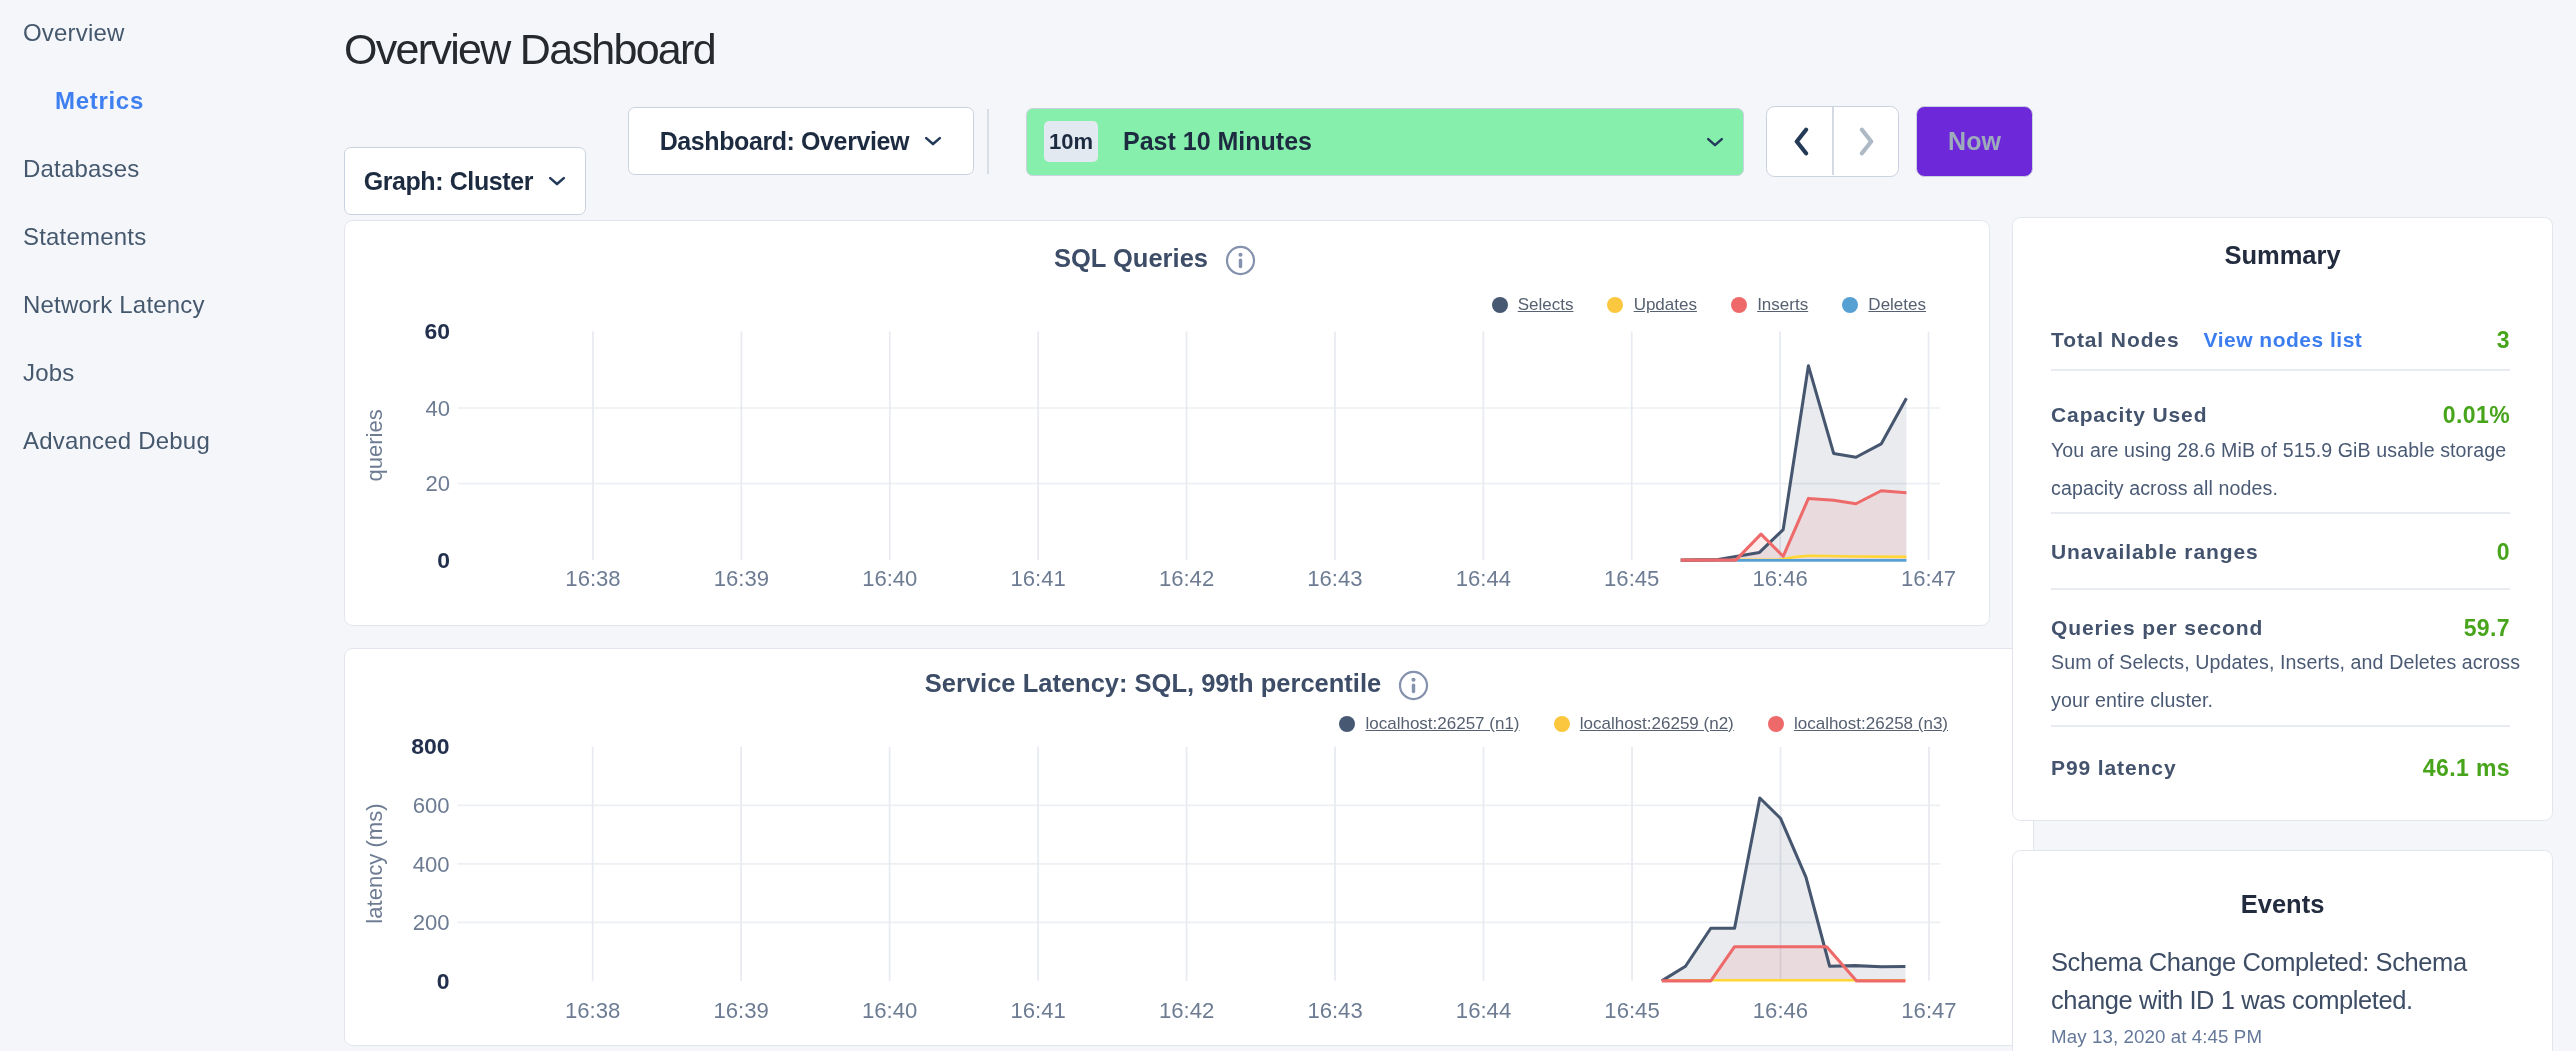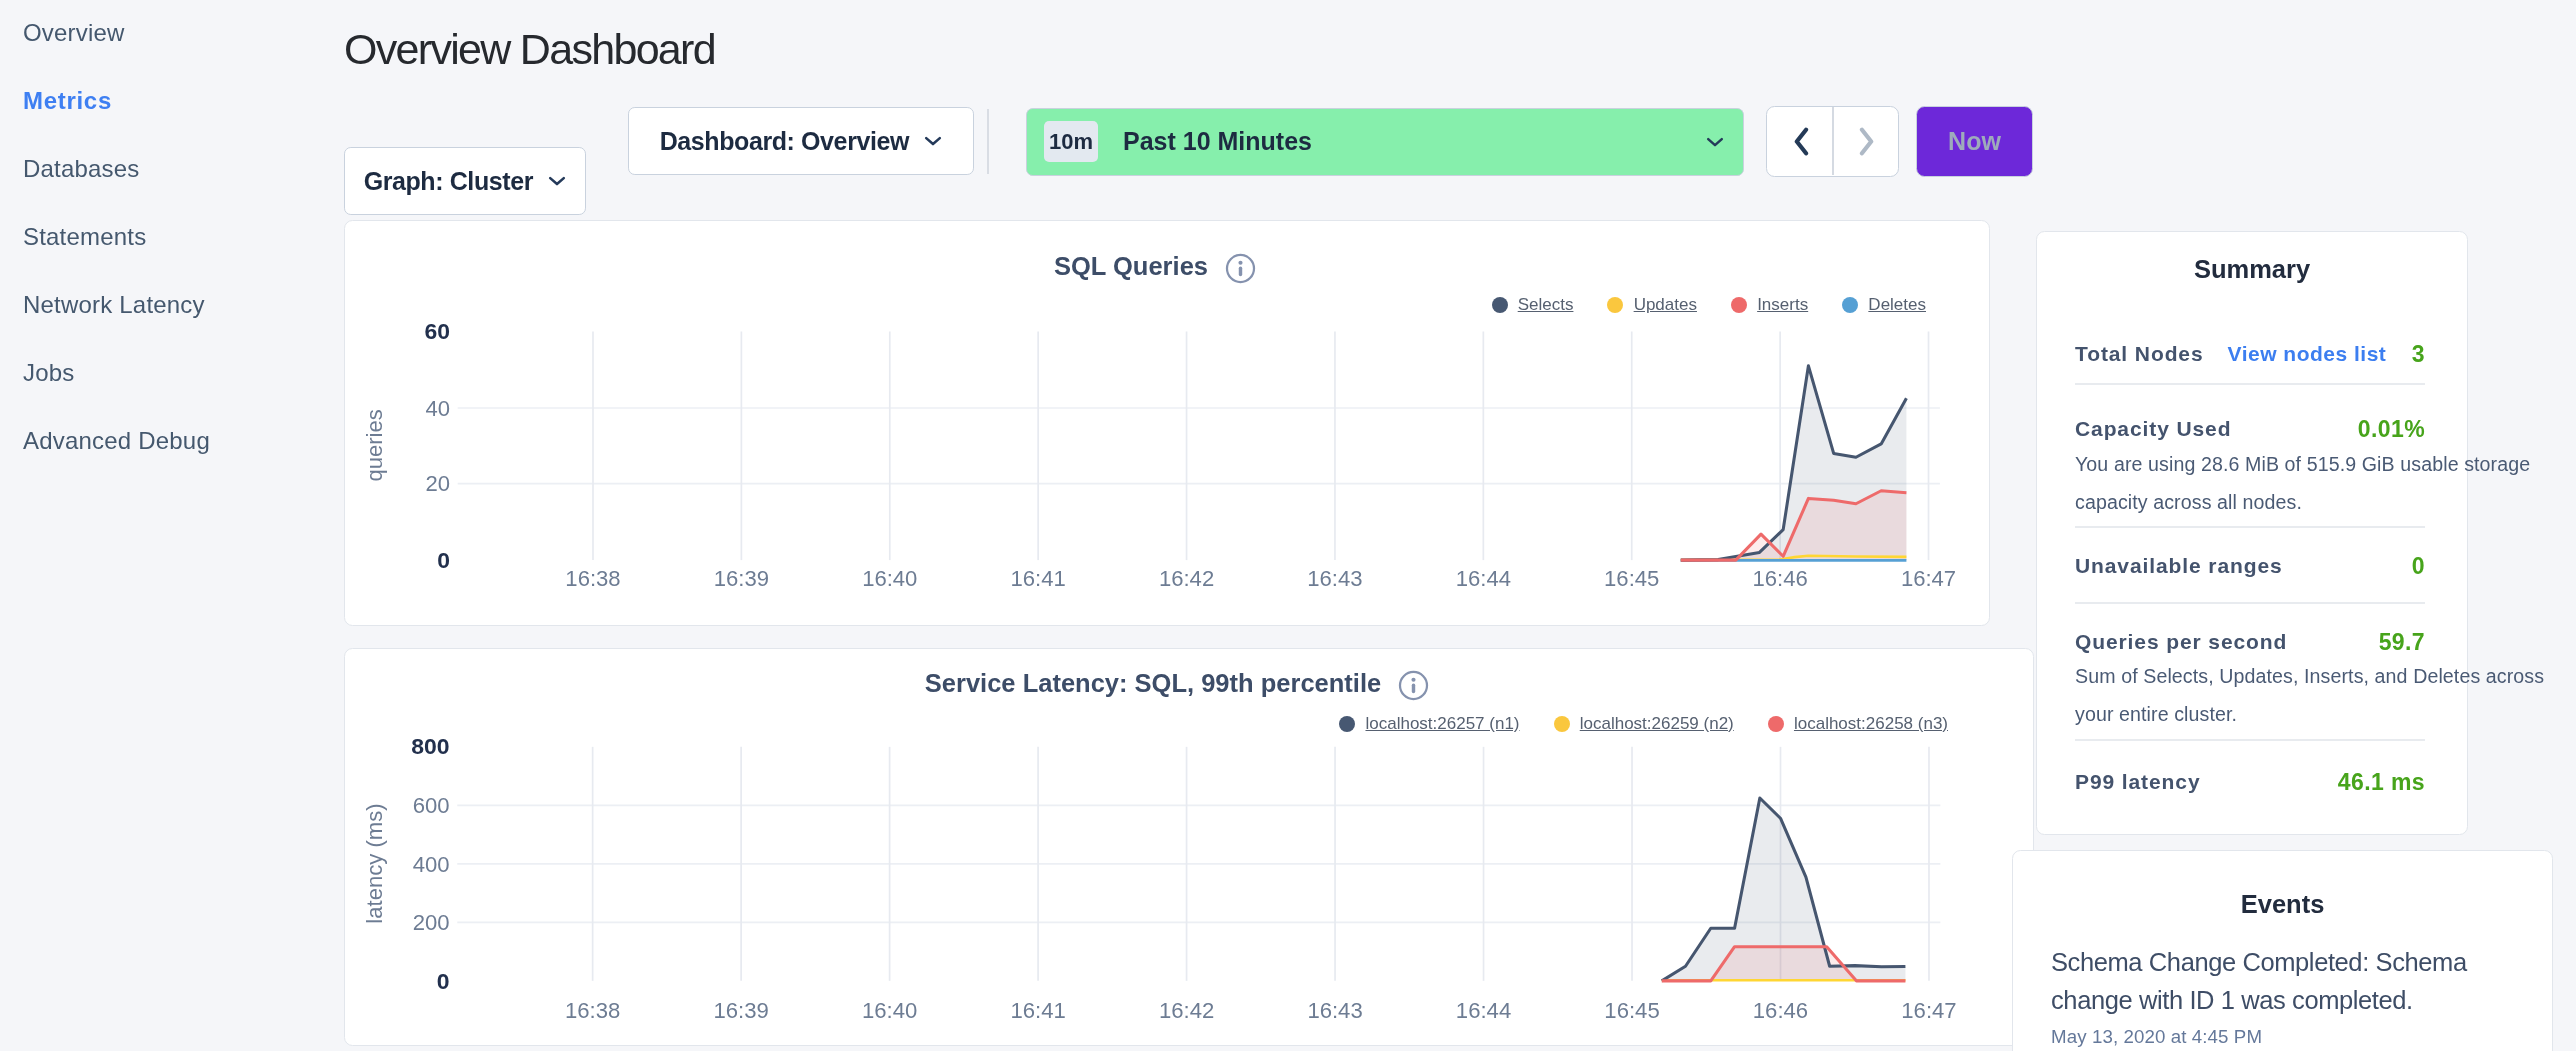--- a/index.html
+++ b/index.html
@@ -2,21 +2,21 @@
 <html style="font-size:13.6px"><head>
 <meta charset="utf-8">
 <style>
 * { margin:0; padding:0; box-sizing:border-box; }
 html,body { width:2576px; height:1051px; }
 body { background:#f5f6f9; font-family:"Liberation Sans", sans-serif; position:relative; overflow:hidden; }
 .abs { position:absolute; }
 
 .nav { position:absolute; left:23px; top:-0.9px; }
 .nav div { height:68px; display:flex; align-items:center; font-size:24px; color:#45586e; letter-spacing:0.2px; }
-.nav .active { color:#3e7ff2; font-weight:bold; letter-spacing:0.7px; }
+.nav .active { color:#3e7ff2; font-weight:bold; letter-spacing:0.7px;margin-left:32px; }
 
 #pagetitle { position:absolute; left:344px; top:25px; font-size:43px; letter-spacing:-1.7px; color:#26292e; }
 
 .btn { position:absolute; top:107px; height:68px; background:#fff; border:1.7px solid #c9d2de; border-radius:6.8px; display:flex; align-items:center; justify-content:center; font-size:25px; font-weight:bold; color:#1d2b41; gap:15.3px; letter-spacing:-0.4px; }
 .chev { width:18px; height:10.2px; }
 #divider1 { position:absolute; left:987px; top:109px; width:1.7px; height:65px; background:#d9dde4; }
 #timebox { position:absolute; left:1026px; top:108px; width:718px; height:68px; background:#86efac; border:1.7px solid #c9d2de; border-radius:6.8px; }
 #badge10m { position:absolute; left:17px; top:12px; width:54px; height:41px; background:#e3e9f0; border-radius:5.1px; display:flex; align-items:center; justify-content:center; font-size:22px; font-weight:bold; color:#1d2b41; }
 #tlabel { position:absolute; left:96px; top:0; height:65px; display:flex; align-items:center; font-size:25px; font-weight:bold; color:#1d2b41; }
 #tchev { position:absolute; right:18.7px; top:28px; }
@@ -26,21 +26,21 @@
 #btnNow { position:absolute; left:1916px; top:106px; width:117px; height:71px; background:#6d28d9; border:1.7px solid #c9d2de; border-radius:8.5px; display:flex; align-items:center; justify-content:center; font-size:25px; font-weight:bold; color:#9eabbb; }
 
 .card { position:absolute; background:#fff; border:1.7px solid #e2e6ec; border-radius:8.5px; }
 #card1 { left:344px; top:220px; width:1646px; height:406px; }
 #card2 { left:344px; top:648px; width:1690px; height:398px; }
 .ctitle { position:absolute; left:0; width:100%; display:flex; align-items:center; justify-content:center; gap:17px; font-size:25.5px; font-weight:bold; color:#3d4d68; transform:translateX(-12px); } .ctitle svg { margin-top:4.3px; }
 .legend { position:absolute; display:flex; align-items:center; font-size:17px; color:#566070; }
 .legend .it { display:flex; align-items:center; margin-left:34px;text-decoration:underline; }
 .legend .dot { width:16px; height:16px; border-radius:50%; margin-right:10.2px; }
 
-#summary { left:2012px; top:231px; width:432px; height:604px;margin-left:24px; }
+#summary { left:2012px; top:217px; width:541px; height:604px; }
 #events { left:2012px; top:850px; width:541px; height:340px; }
 .ptitle { position:absolute; width:100%; text-align:center; font-size:25.5px; font-weight:bold; color:#222c3e; }
 .srow { position:absolute; left:38px; right:42px; height:34px; display:flex; align-items:center; }
 .srow .h { font-size:21px; font-weight:bold; color:#44536d; letter-spacing:0.9px; }
 .srow .v { margin-left:auto; font-size:23px; font-weight:bold; color:#47a41b; letter-spacing:0.4px; }
 .srow .link { font-size:21px; font-weight:bold; color:#3c7ef0; letter-spacing:0.5px; margin-left:24px; }
 .sdiv { position:absolute; left:38px; right:42px; height:1.7px; background:#e8ebef; }
 .spara { position:absolute; left:38px; width:519px; font-size:19.6px; line-height:38px; color:#4a5a74; letter-spacing:0.1px; }
 </style>
 </head>
@@ -75,21 +75,21 @@
   <svg style="left:25.5px;" width="16" height="29" viewBox="0 0 19 34">
       <path d="M15.5 3 L4.5 17 L15.5 31" fill="none" stroke="#243a57" stroke-width="5" stroke-linecap="round" stroke-linejoin="round"></path>
     </svg>
   <svg style="left:92px;" width="16" height="29" viewBox="0 0 19 34">
       <path d="M3.5 3 L14.5 17 L3.5 31" fill="none" stroke="#aeb9c6" stroke-width="5" stroke-linecap="round" stroke-linejoin="round"></path>
     </svg>
 </div>
 <div id="btnNow">Now</div>
 
 <div class="card" id="card1">
-  <div class="ctitle" style="top:28px;justify-content:center;">SQL Queries <svg width="31" height="31" viewBox="0 0 36 36">
+  <div class="ctitle" style="top:20px;justify-content:center;">SQL Queries <svg width="31" height="31" viewBox="0 0 36 36">
         <circle cx="18" cy="18" r="15.7" fill="none" stroke="#8592ae" stroke-width="2.6"></circle>
         <circle cx="18" cy="11.3" r="2.4" fill="#8592ae"></circle>
         <rect x="16" y="15.6" width="4" height="11.4" rx="2" fill="#8592ae"></rect>
       </svg></div>
   <div class="legend" style="top:74px;right:63px;">
     <div class="it"><span class="dot" style="background:#475872"></span>Selects</div>
     <div class="it"><span class="dot" style="background:#fac73e"></span>Updates</div>
     <div class="it"><span class="dot" style="background:#ee6a6a"></span>Inserts</div>
     <div class="it"><span class="dot" style="background:#56a0d4"></span>Deletes</div>
   </div>

